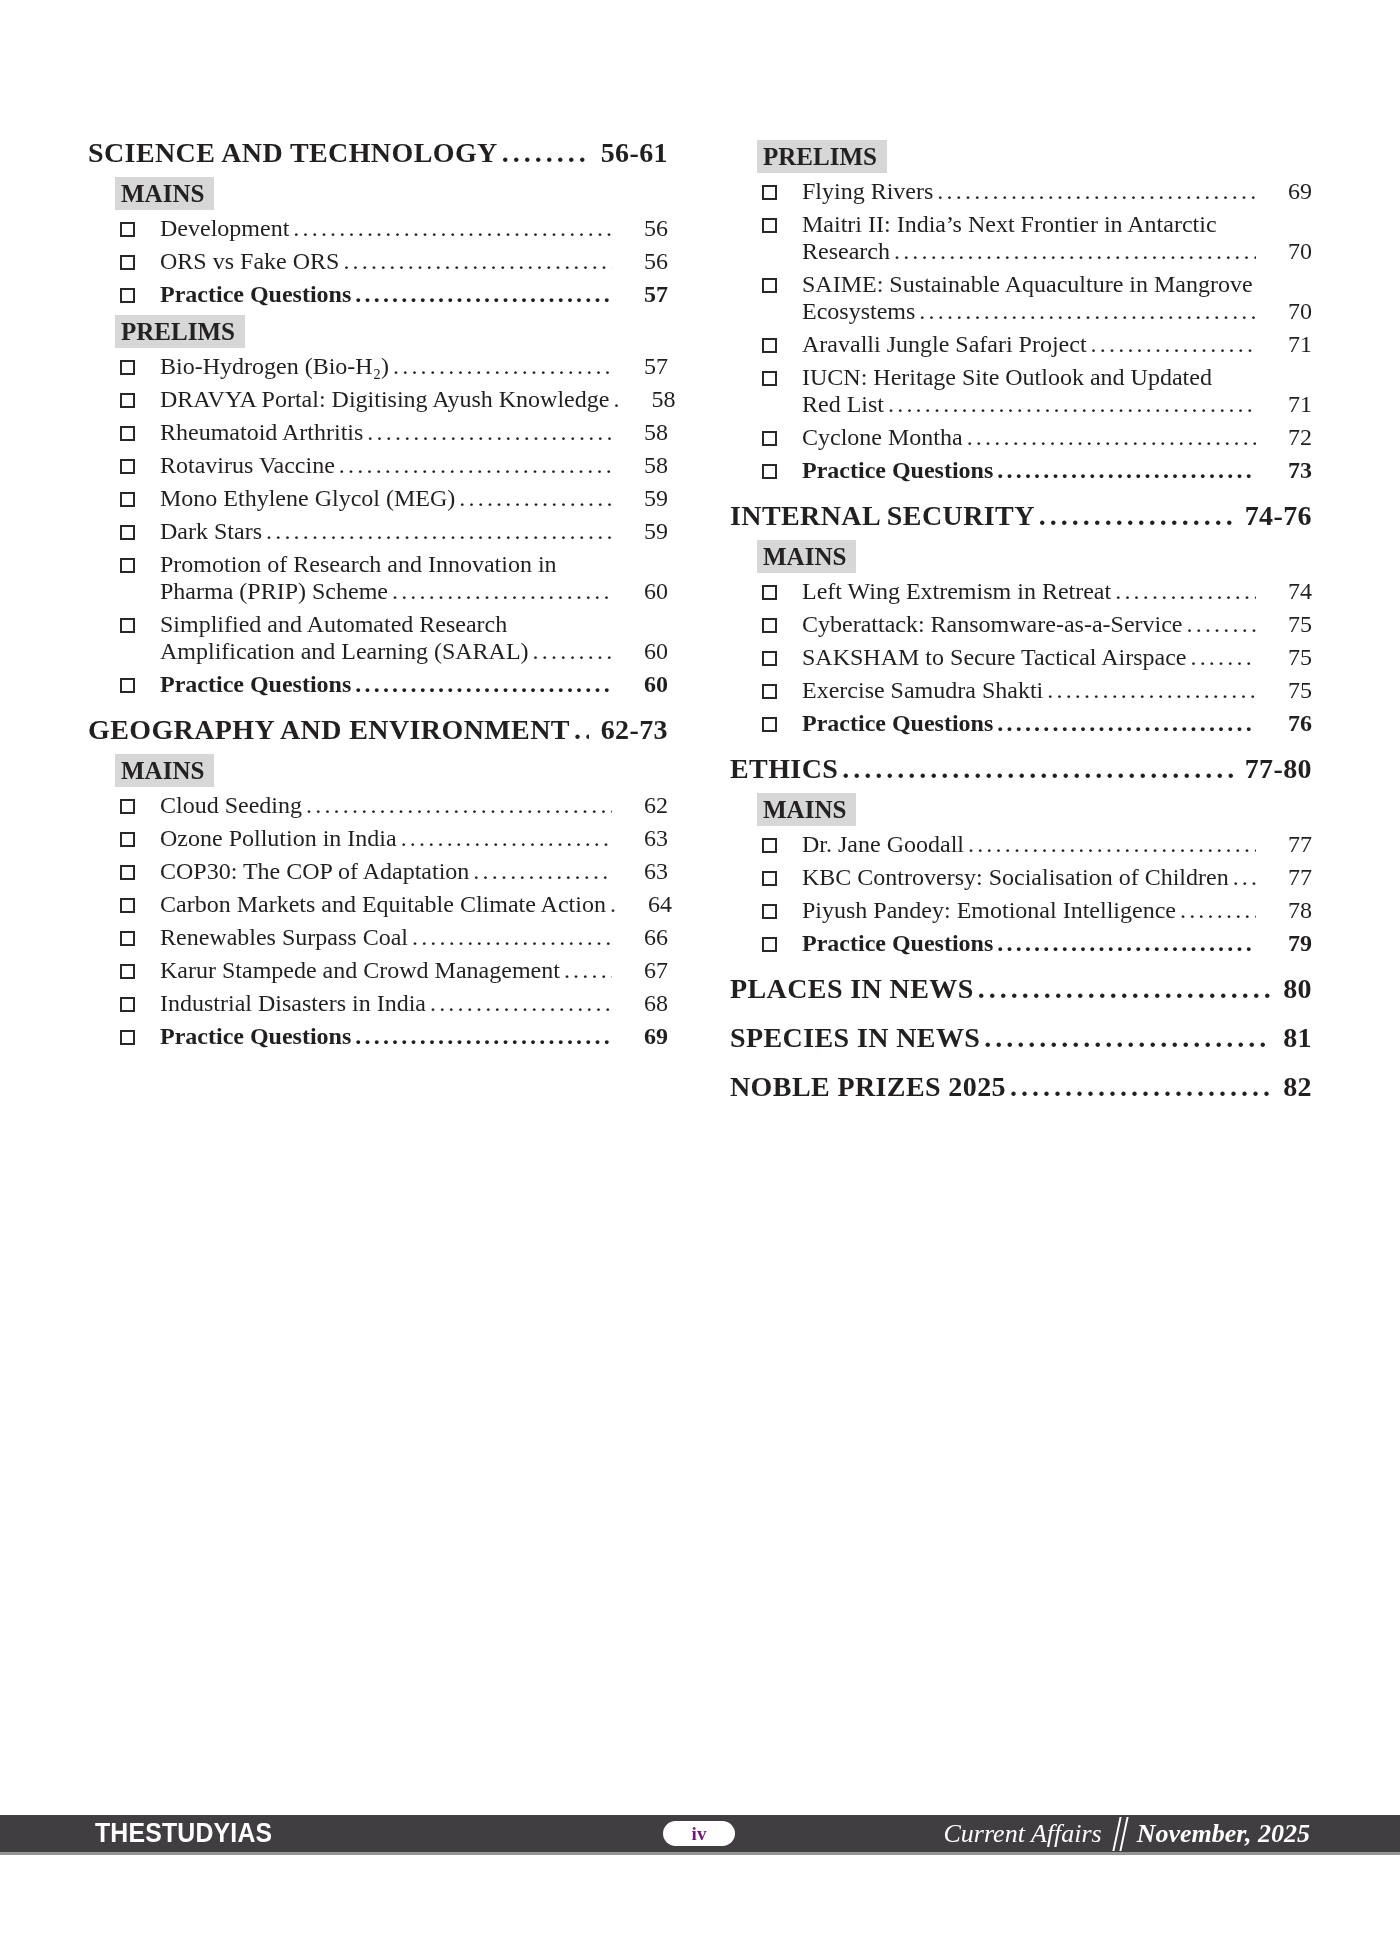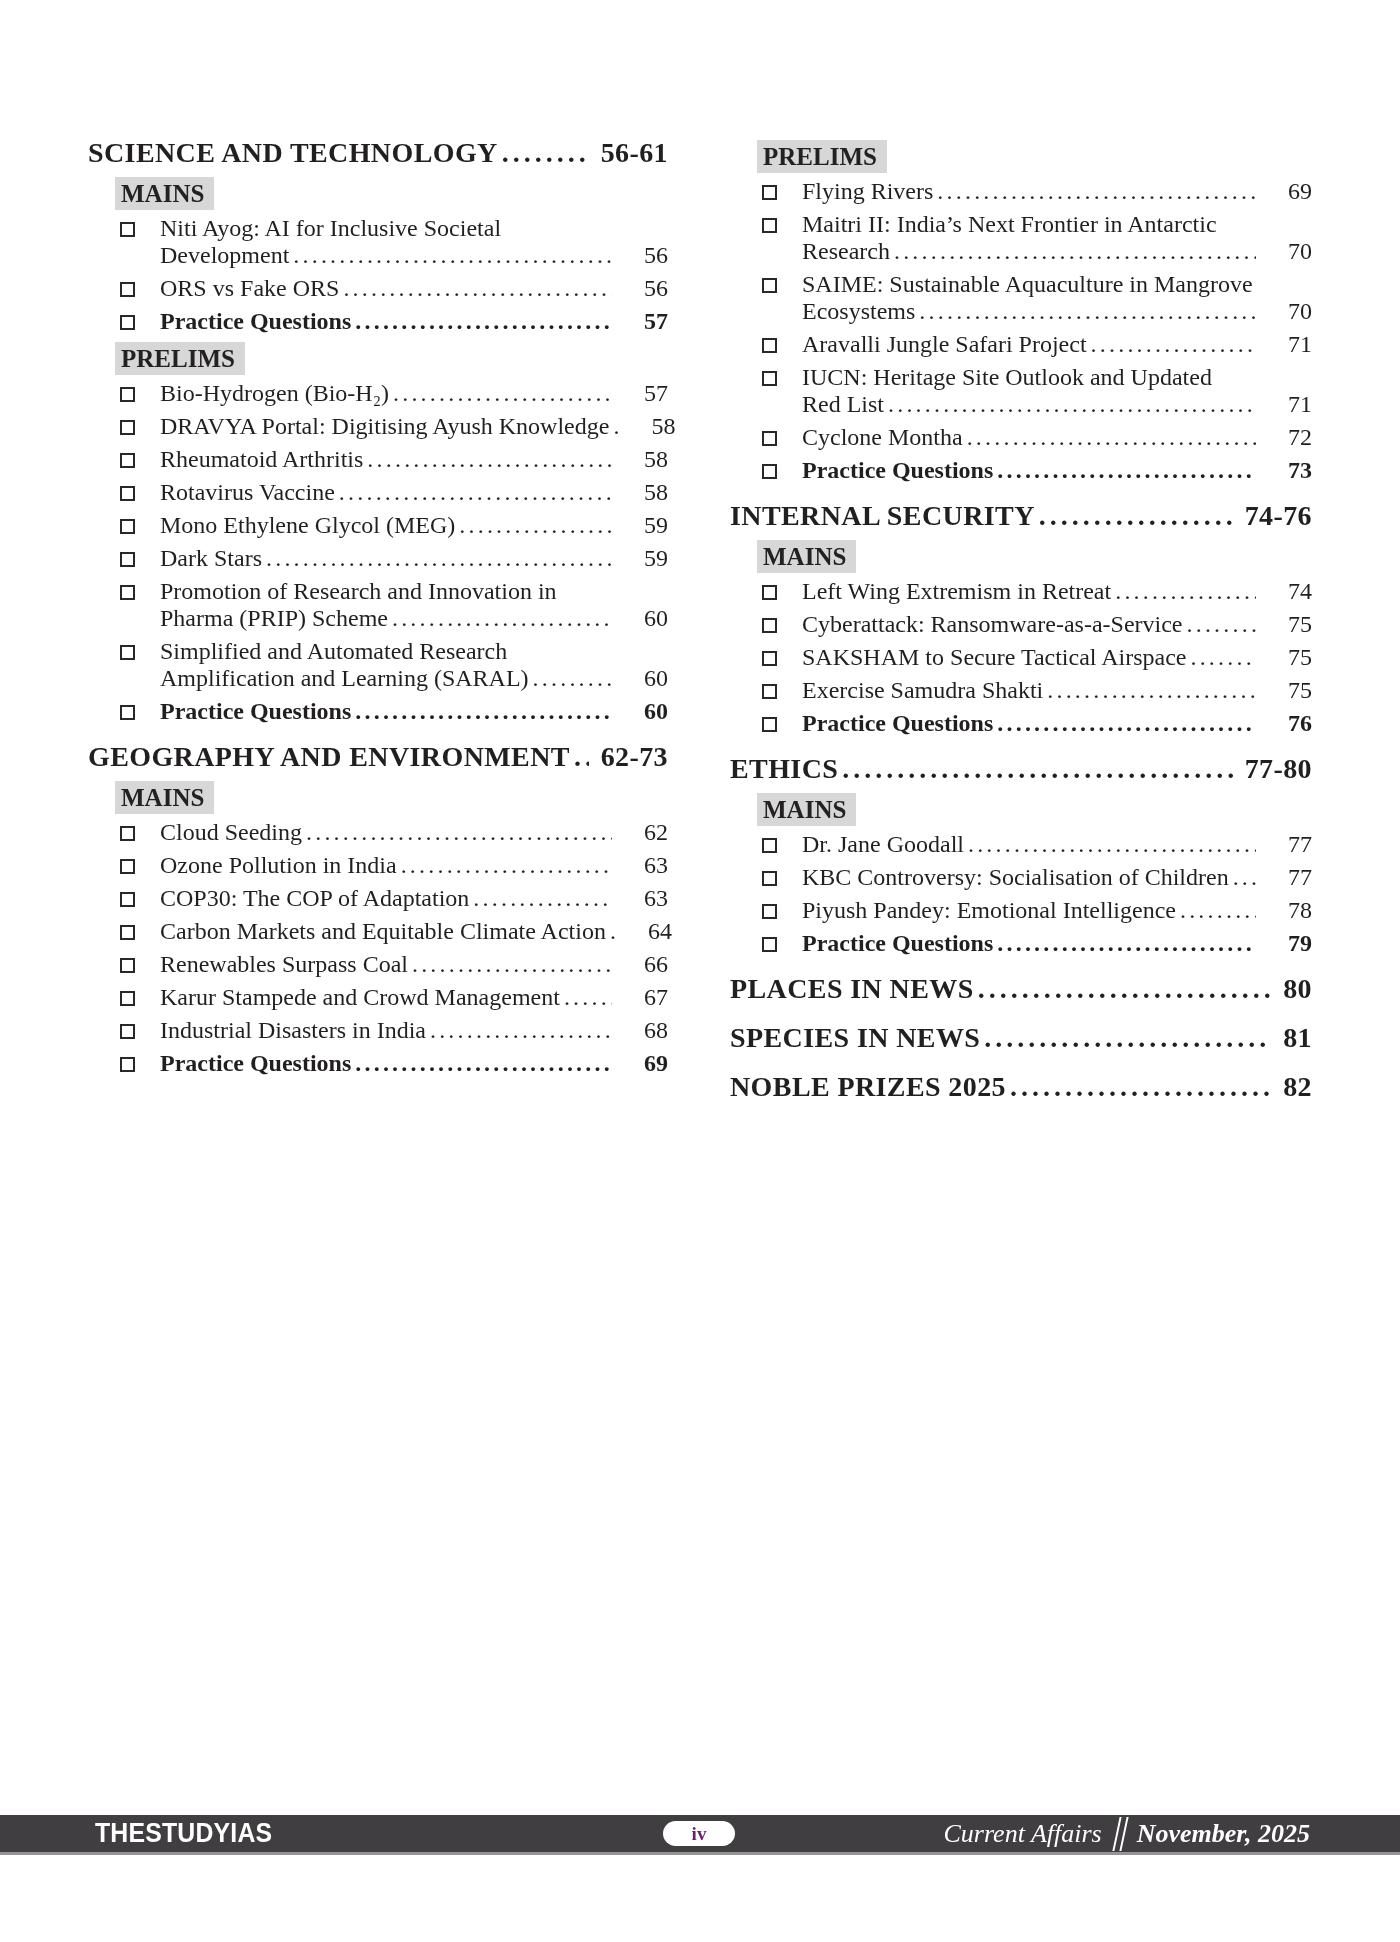--- a/index.html
+++ b/index.html
@@ -81,21 +81,20 @@
       <div class="section">
         <div class="section-title">
           <span class="st-text">SCIENCE AND TECHNOLOGY</span>
           <span class="dots bold-dots"></span>
           <span class="st-pages">56-61</span>
         </div>
         <div class="group-label-row"><span class="group-label">MAINS</span></div>
         <div class="item">
           <span class="bullet"></span>
           <span class="item-body">
-            <div class="item-line">Niti Ayog: AI for Inclusive Societal</div>
             <div class="item-last">
               <span class="item-text">Development</span>
               <span class="dots"></span>
               <span class="page-num">56</span>
             </div>
           </span>
         </div>
         <div class="item">
           <span class="bullet"></span>
           <span class="item-body">

